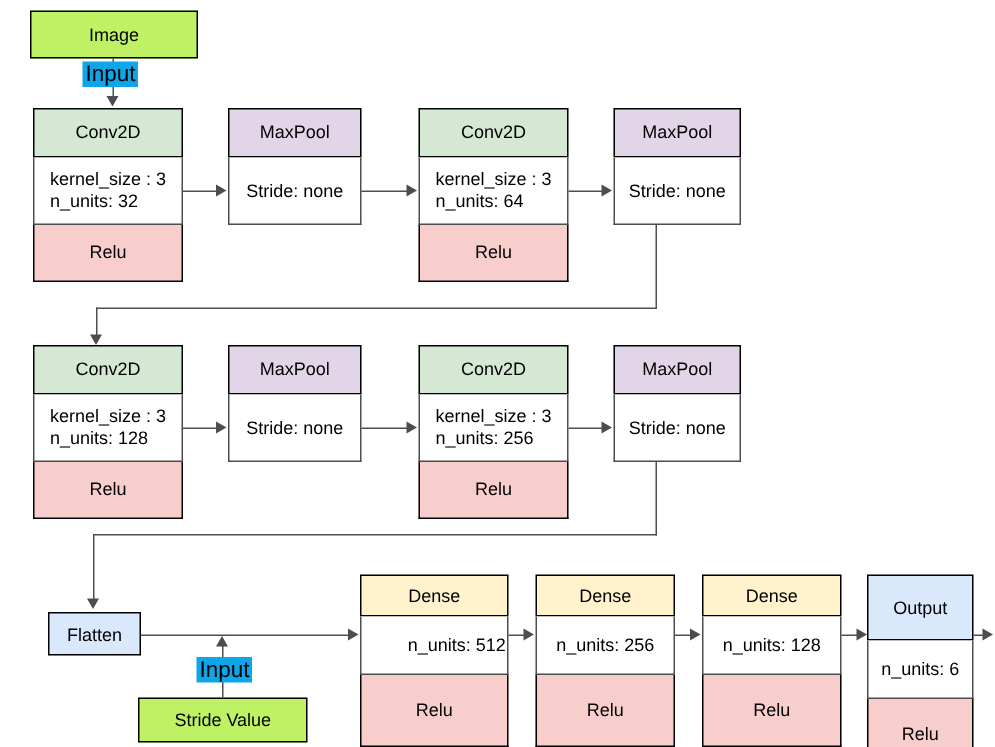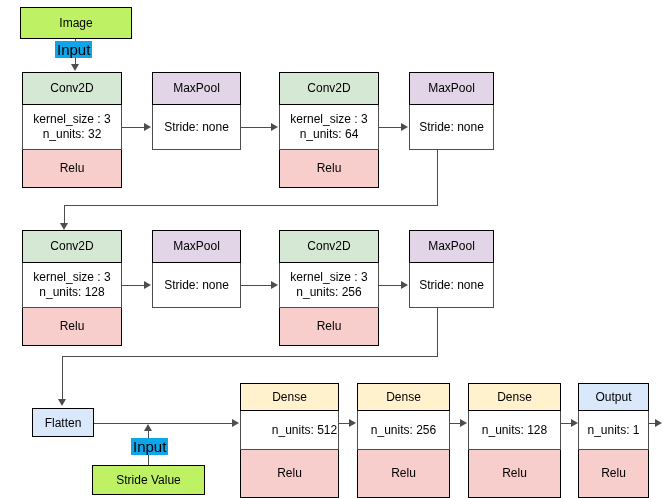--- a/index.html
+++ b/index.html
@@ -18,21 +18,21 @@
   
   .block {
     position: absolute;
     box-sizing: border-box;
   }
   .seg {
     box-sizing: border-box;
     display: flex;
     align-items: center;
     justify-content: center;
-    text-align: center;
+    text-align: left;
     font-size: 12px;
     color: #000000;
     line-height: 1.25;
     white-space: pre-line;
   }
   .seg.header { border: 1px solid; }
   .seg.body {
     background: #ffffff;
     border: 1px solid #4d4d4d;
     border-top: none;
@@ -211,20 +211,20 @@
 
   <div class="block" style="left:468px; top:383px; width:93px; margin-left:0;">
     <div class="seg header yellow" style="height:28px;">Dense</div>
     <div class="seg body" style="height:39px;">n_units: 128</div>
     <div class="seg footer red" style="height:48px;">Relu</div>
   </div>
   <div class="hline" style="left:561px; top:423px; width:11px;"></div>
   <div class="arrow right" style="left:571px; top:419px;"></div>
 
   <div class="block" style="left:578px; top:383px; width:71px;">
-    <div class="seg header blue" style="height:28px;">Output</div>
-    <div class="seg body" style="height:39px;">n_units: 1</div>
+    <div class="seg header blue" style="height:44px;">Output</div>
+    <div class="seg body" style="height:39px;">n_units: 6</div>
     <div class="seg footer red" style="height:48px;">Relu</div>
   </div>
   <div class="hline" style="left:649px; top:423px; width:8px;"></div>
   <div class="arrow right" style="left:655px; top:419px;"></div>
 
 </div>
 
 </body></html>

